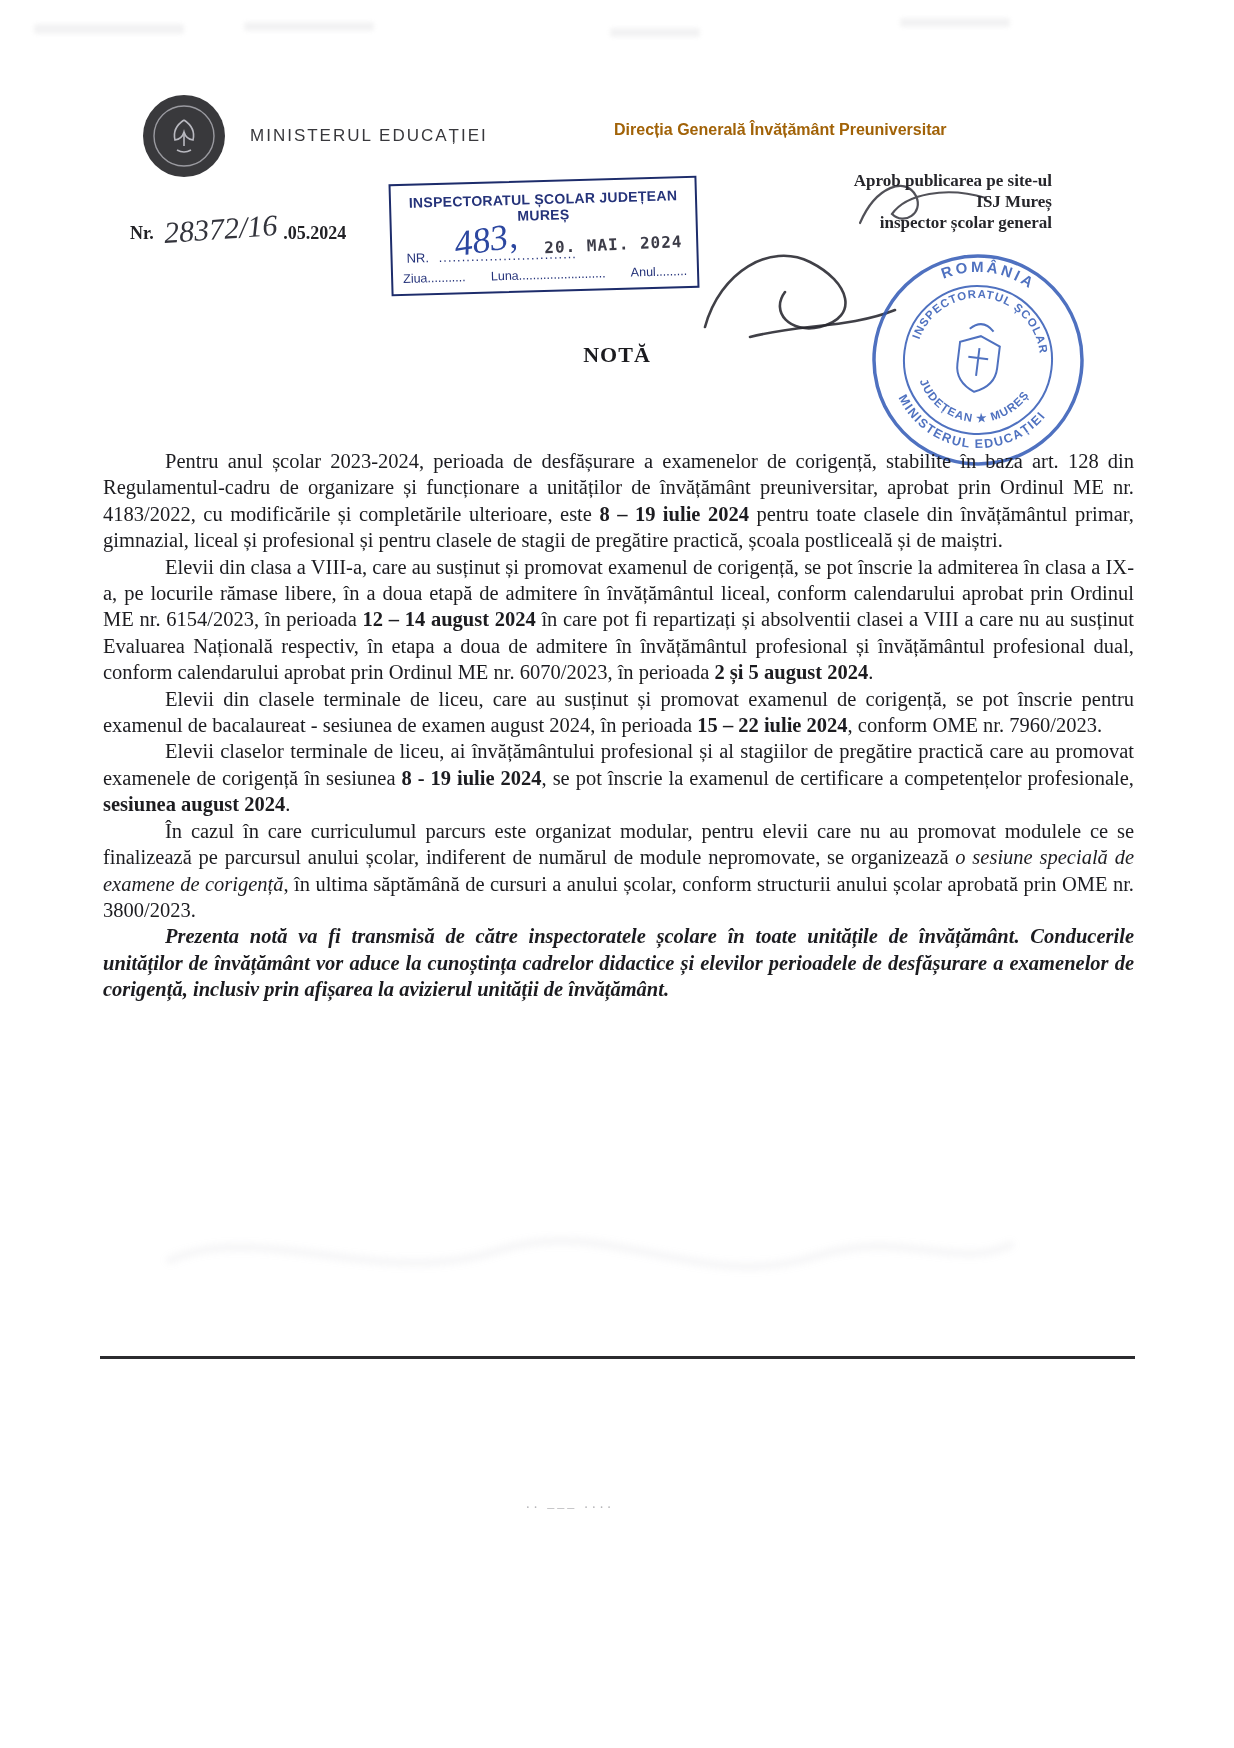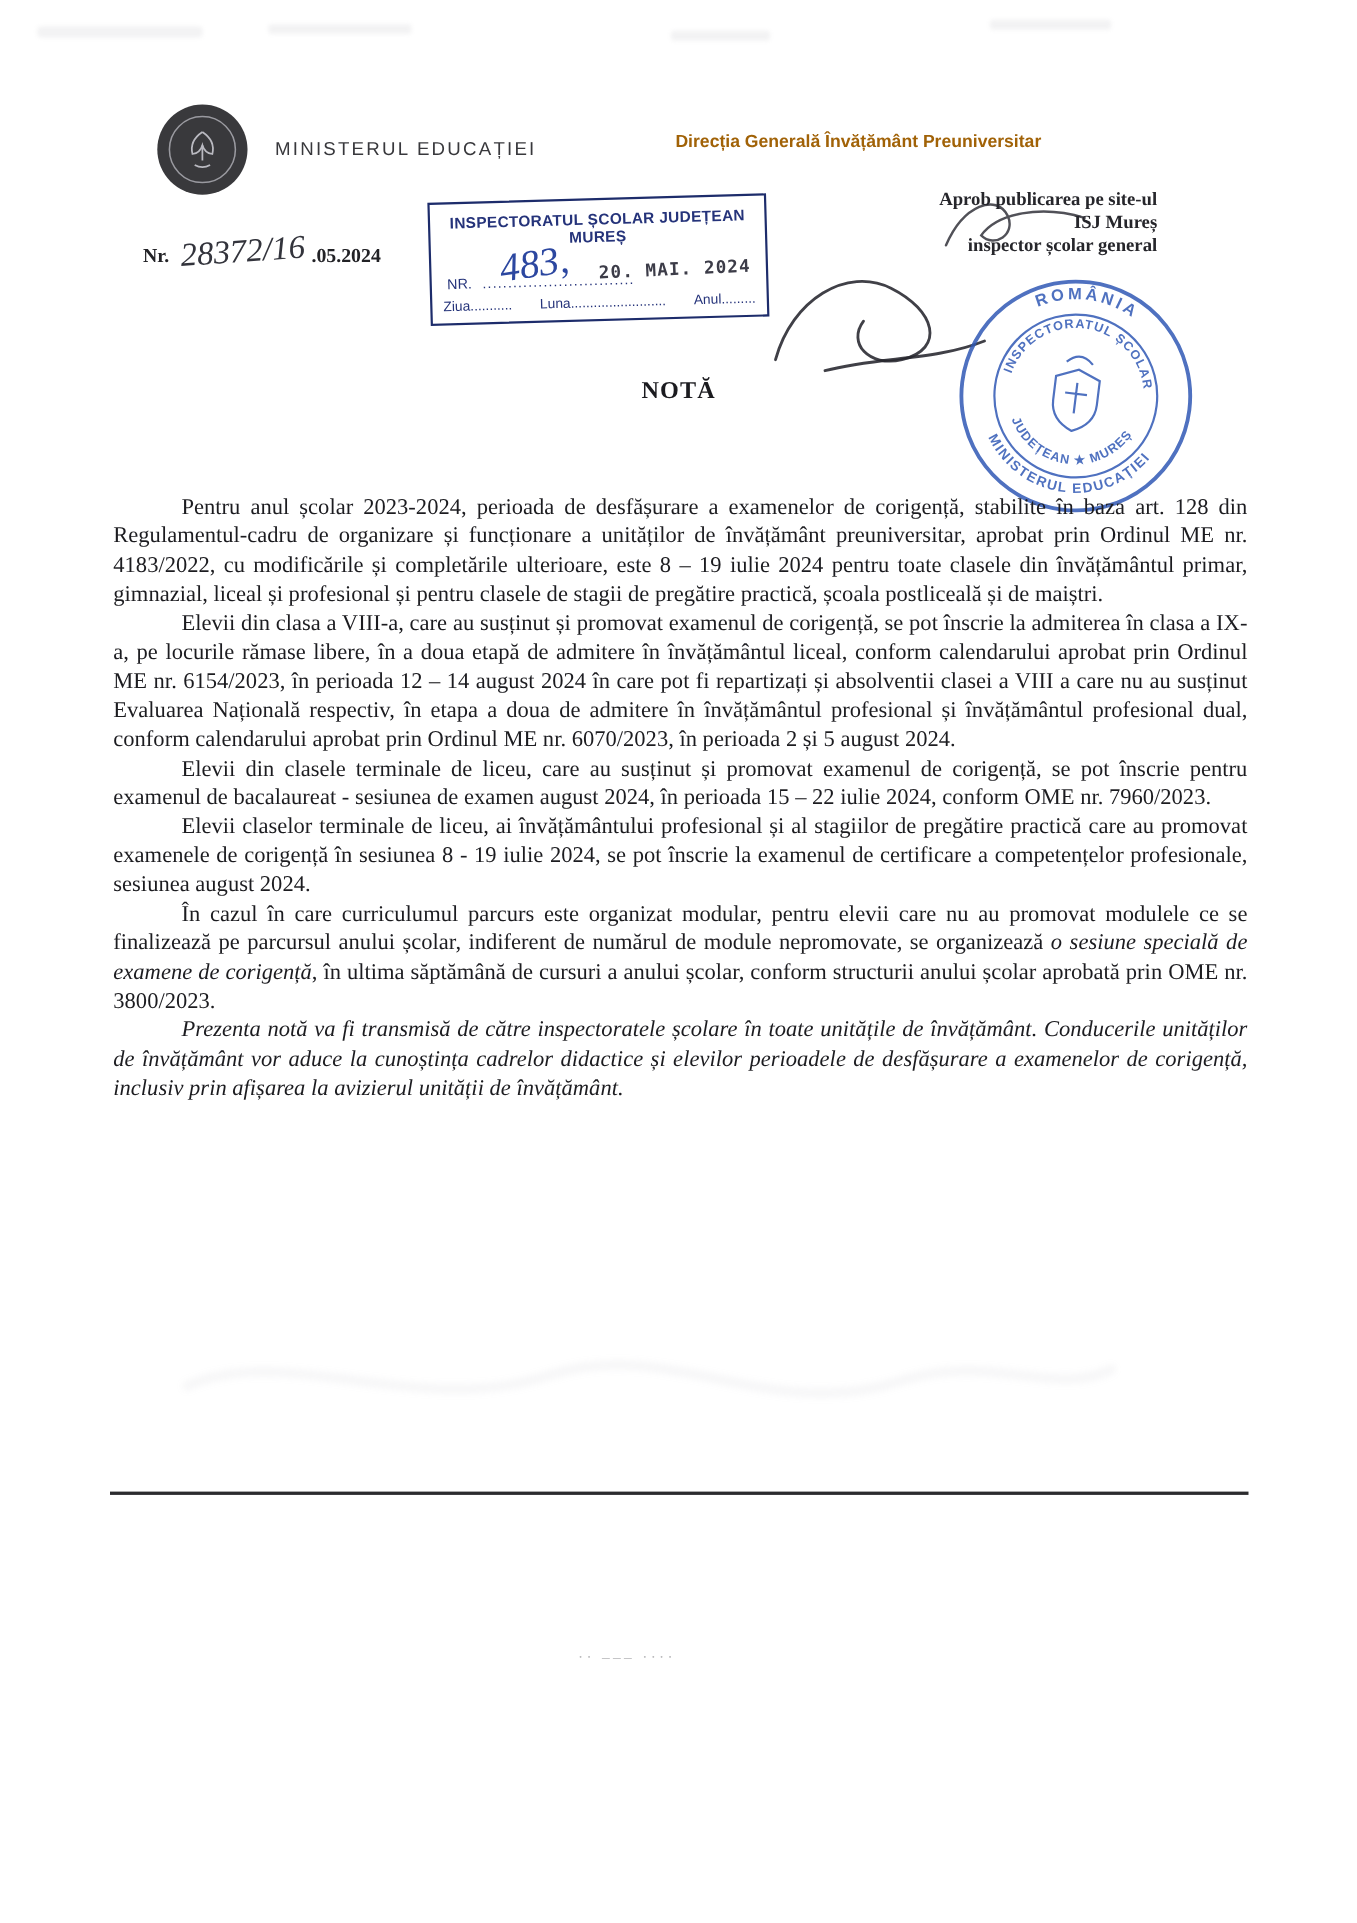--- a/index.html
+++ b/index.html
@@ -63,21 +63,21 @@
   .doc-title { position:absolute; left:0; top:342px; width:100%; text-align:center;
     font-size:22px; font-weight:bold; letter-spacing:1px; color:#1b1b1f; }
   .doc-subtitle { position:absolute; left:0; top:377px; width:100%; text-align:center; }
   .doc-subtitle span { font-size:20px; font-weight:bold; font-style:italic; color:#1b1b1f;
     text-decoration:underline; text-underline-offset:3px; }
 
   
   .doc-body { position:absolute; left:103px; top:448px; width:1031px; text-align:justify;
     font-size:20.5px; line-height:26.4px; color:#1c1c20; }
   .doc-body p { text-indent:62px; margin:0; }
-  .doc-body .b { font-weight:normal; }
+  .doc-body .b { font-weight:bold; }
   .doc-body .i { font-style:italic; }
 
   
   .footer-rule { position:absolute; left:100px; top:1356px; width:1035px; height:2.5px; background:#2b2b2e; }
   .bottom-marks { position:absolute; left:450px; top:1500px; width:240px; text-align:center;
     color:#b5b5b8; font-size:14px; letter-spacing:3px; }
 </style>
 </head>
 <body>
 

